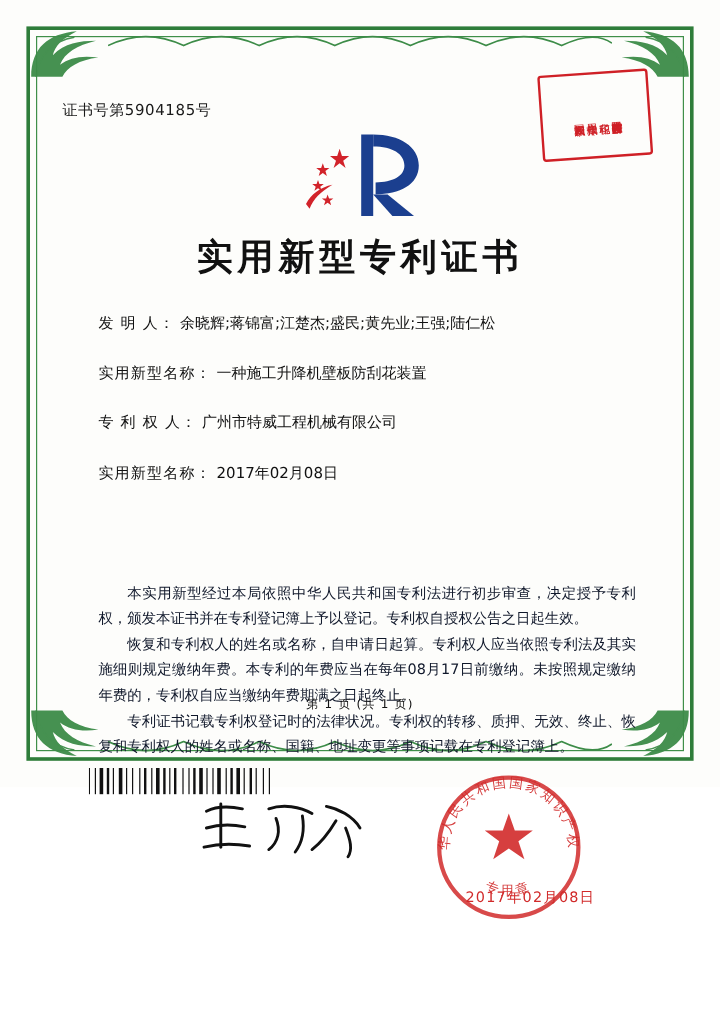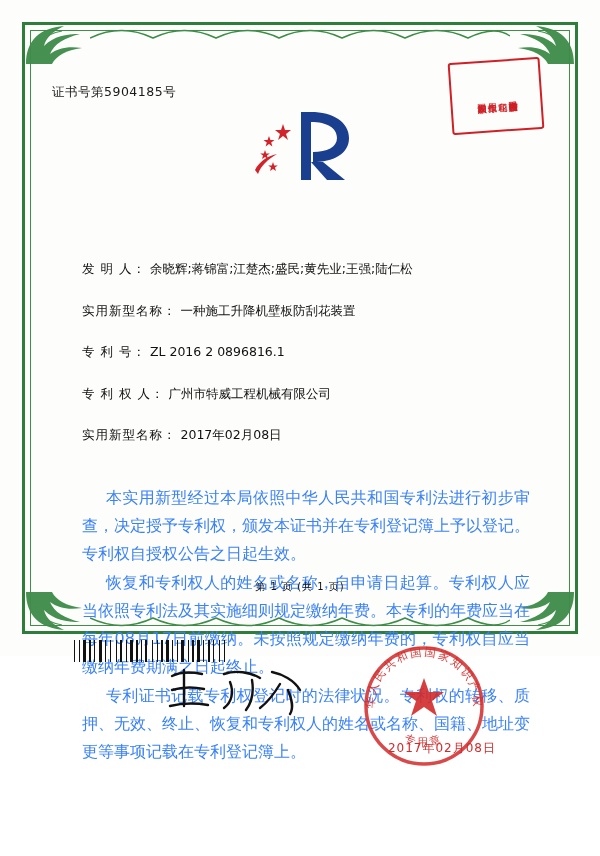--- a/index.html
+++ b/index.html
@@ -151,23 +151,23 @@
     white-space: nowrap;
   }
   .field-label { letter-spacing: 1px; }
   .field-value { letter-spacing: 0px; }
 
   .paras {
     position: absolute;
     left: 30px;
     right: 18px;
     top: 432px;
-    font-size: 16px;
+    font-size: 12px;
     line-height: 1.75;
-    color: #3b82f6;
+    color: #0f172a;
     text-align: justify;
     font-family: "DejaVu Sans", sans-serif;
   }
   .paras p {
     margin: 0 0 1px 0;
     text-indent: 24px;
   }
 
   
   .barcode {
@@ -308,33 +308,30 @@
         </g>
 
         <g fill="#1b3f8f">
           <path d="M76 12 L86 12 L86 80 L76 80 Z"></path>
           <path d="M86 12 C108 12 124 22 124 38 C124 54 108 62 88 62 L88 52 C102 52 112 47 112 38 C112 28 102 22 86 22 Z"></path>
           <path d="M86 62 L98 62 L120 80 L102 80 Z"></path>
         </g>
       </svg>
     </div>
 
+    <div class="title">实用新型专利证书</div>
 
     <div class="fields">
       <div class="field-row">
         <span class="field-label">发 明 人：</span>
         <span class="field-value">余晓辉;蒋锦富;江楚杰;盛民;黄先业;王强;陆仁松</span>
       </div>
       <div class="field-row">
         <span class="field-label">实用新型名称：</span>
         <span class="field-value">一种施工升降机壁板防刮花装置</span>
-      </div>
-      <div class="field-row">
-        <span class="field-label">专 利 号：</span>
-        <span class="field-value">ZL 2016 2 0896816.1</span>
       </div>
       <div class="field-row">
         <span class="field-label">专 利 权 人：</span>
         <span class="field-value">广州市特威工程机械有限公司</span>
       </div>
       <div class="field-row">
         <span class="field-label">实用新型名称：</span>
         <span class="field-value">2017年02月08日</span>
       </div>
     </div>

